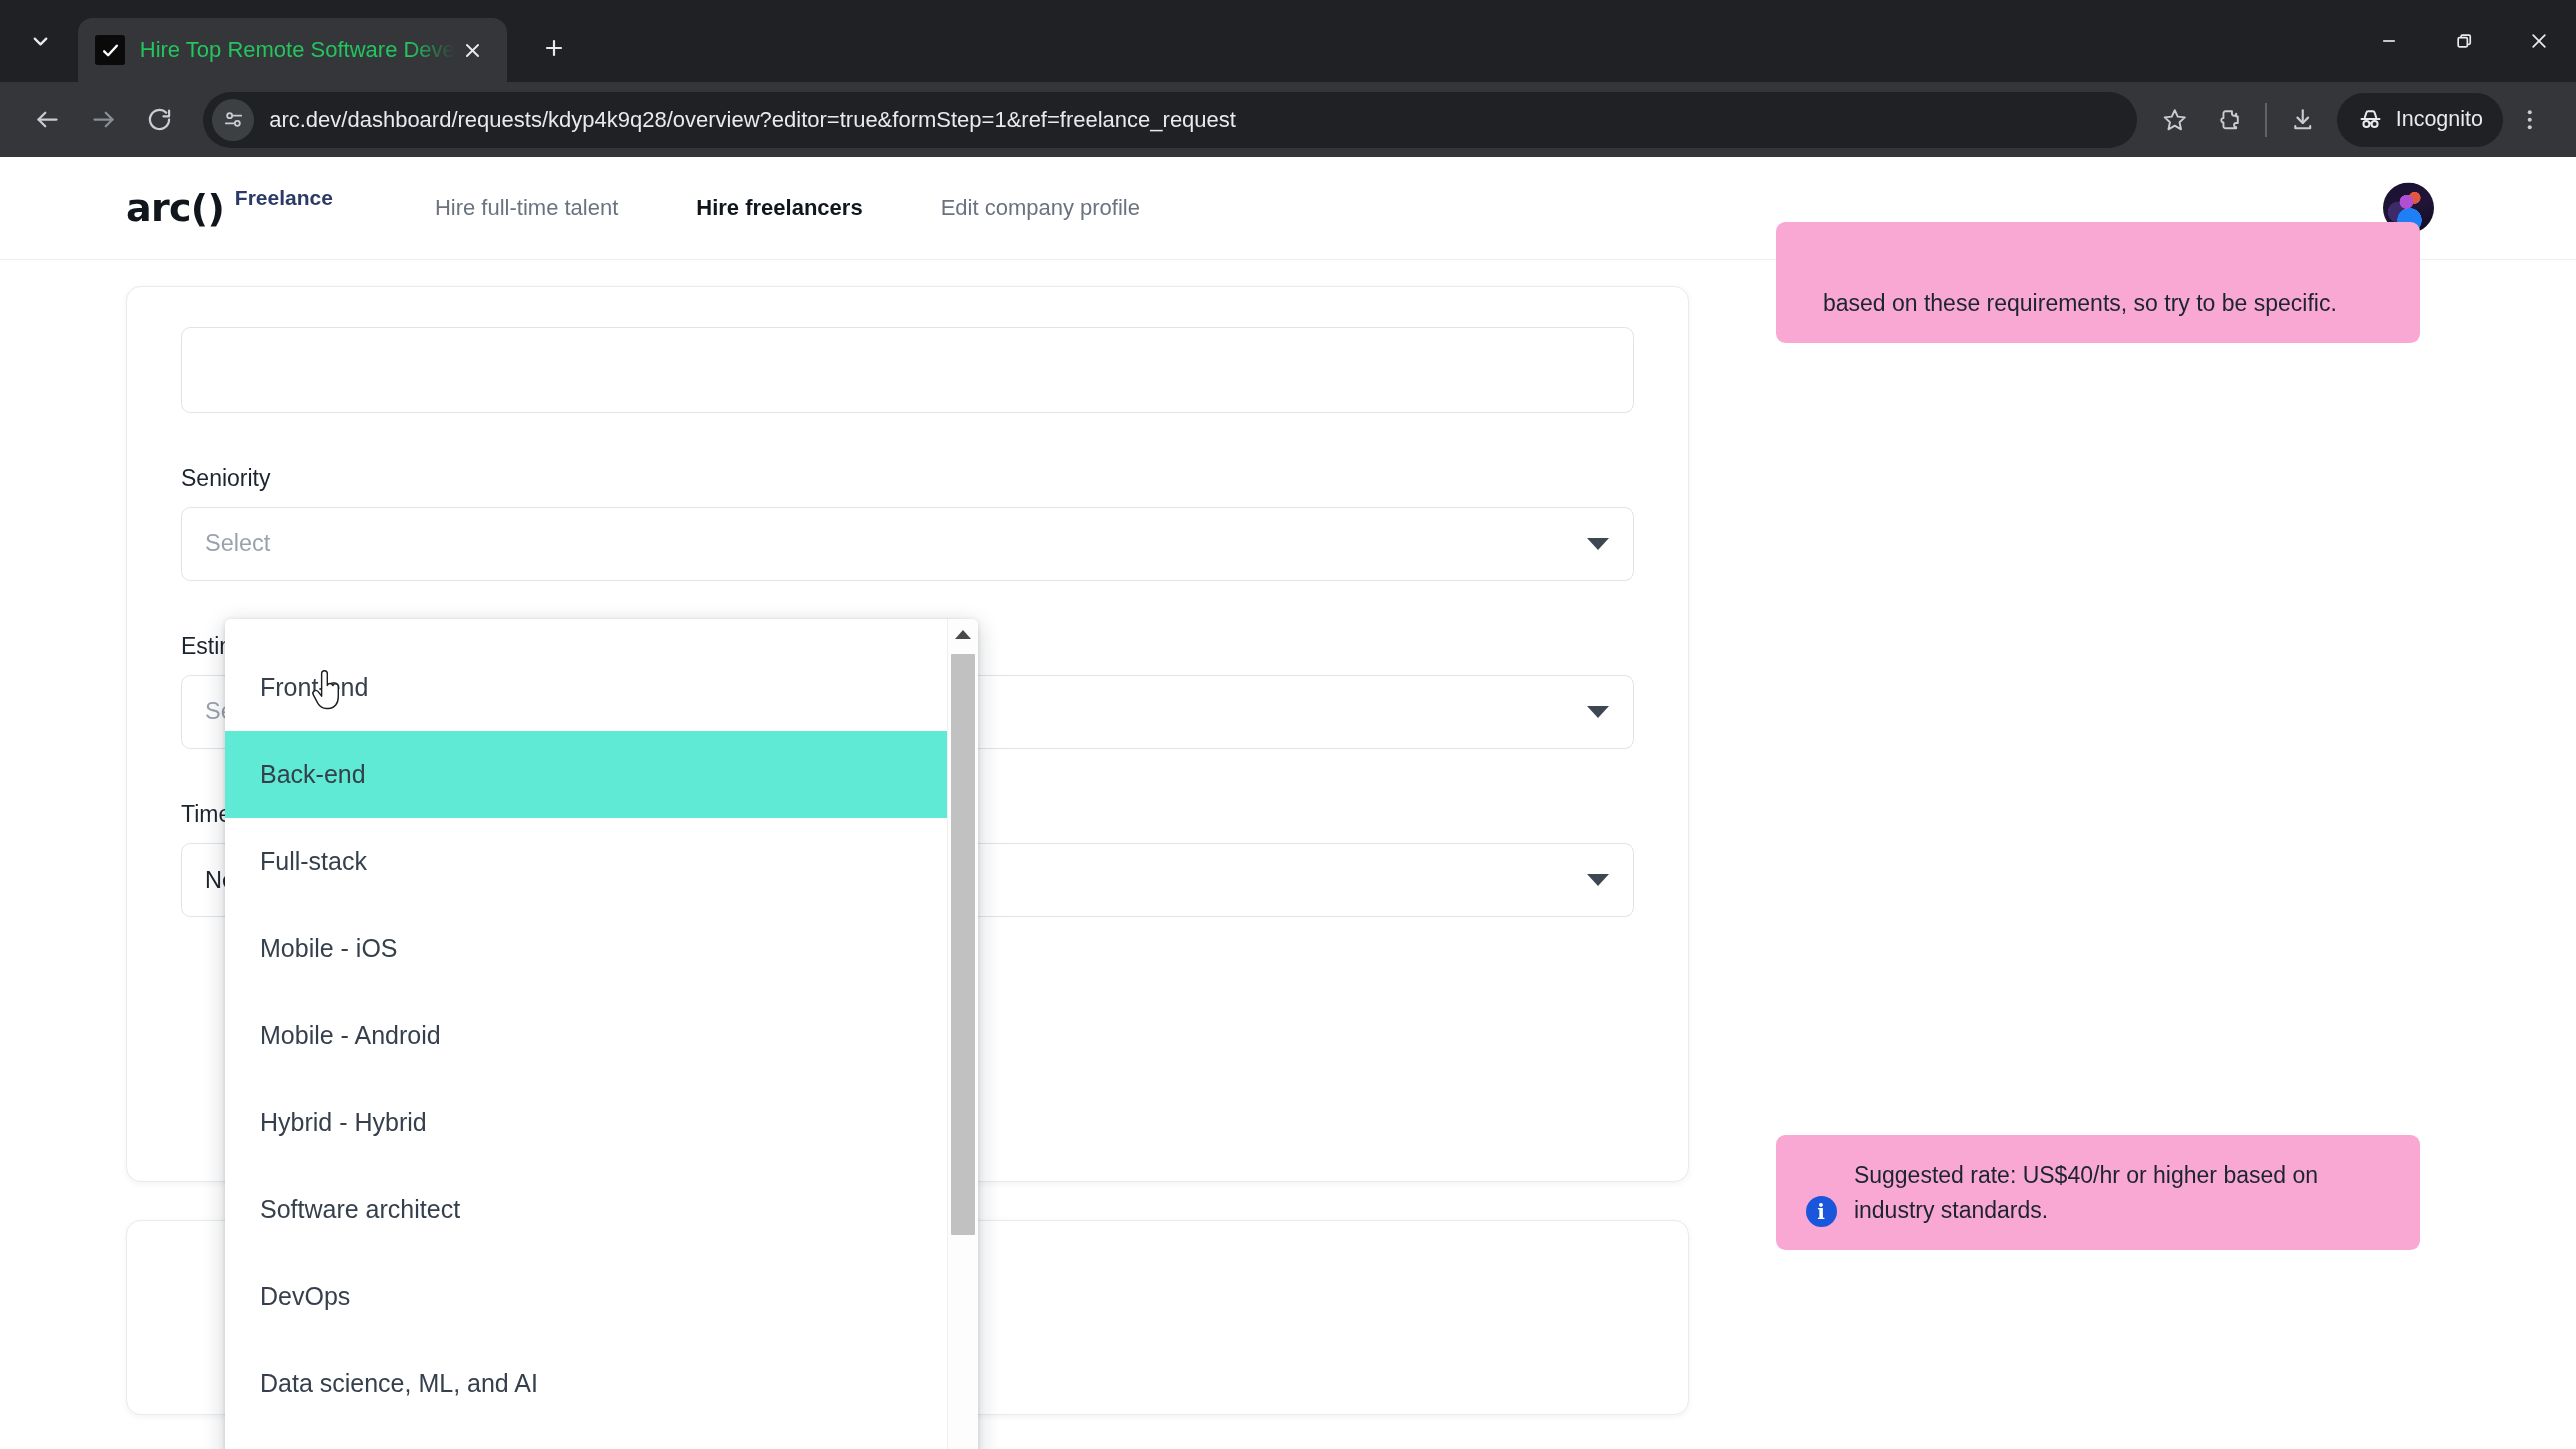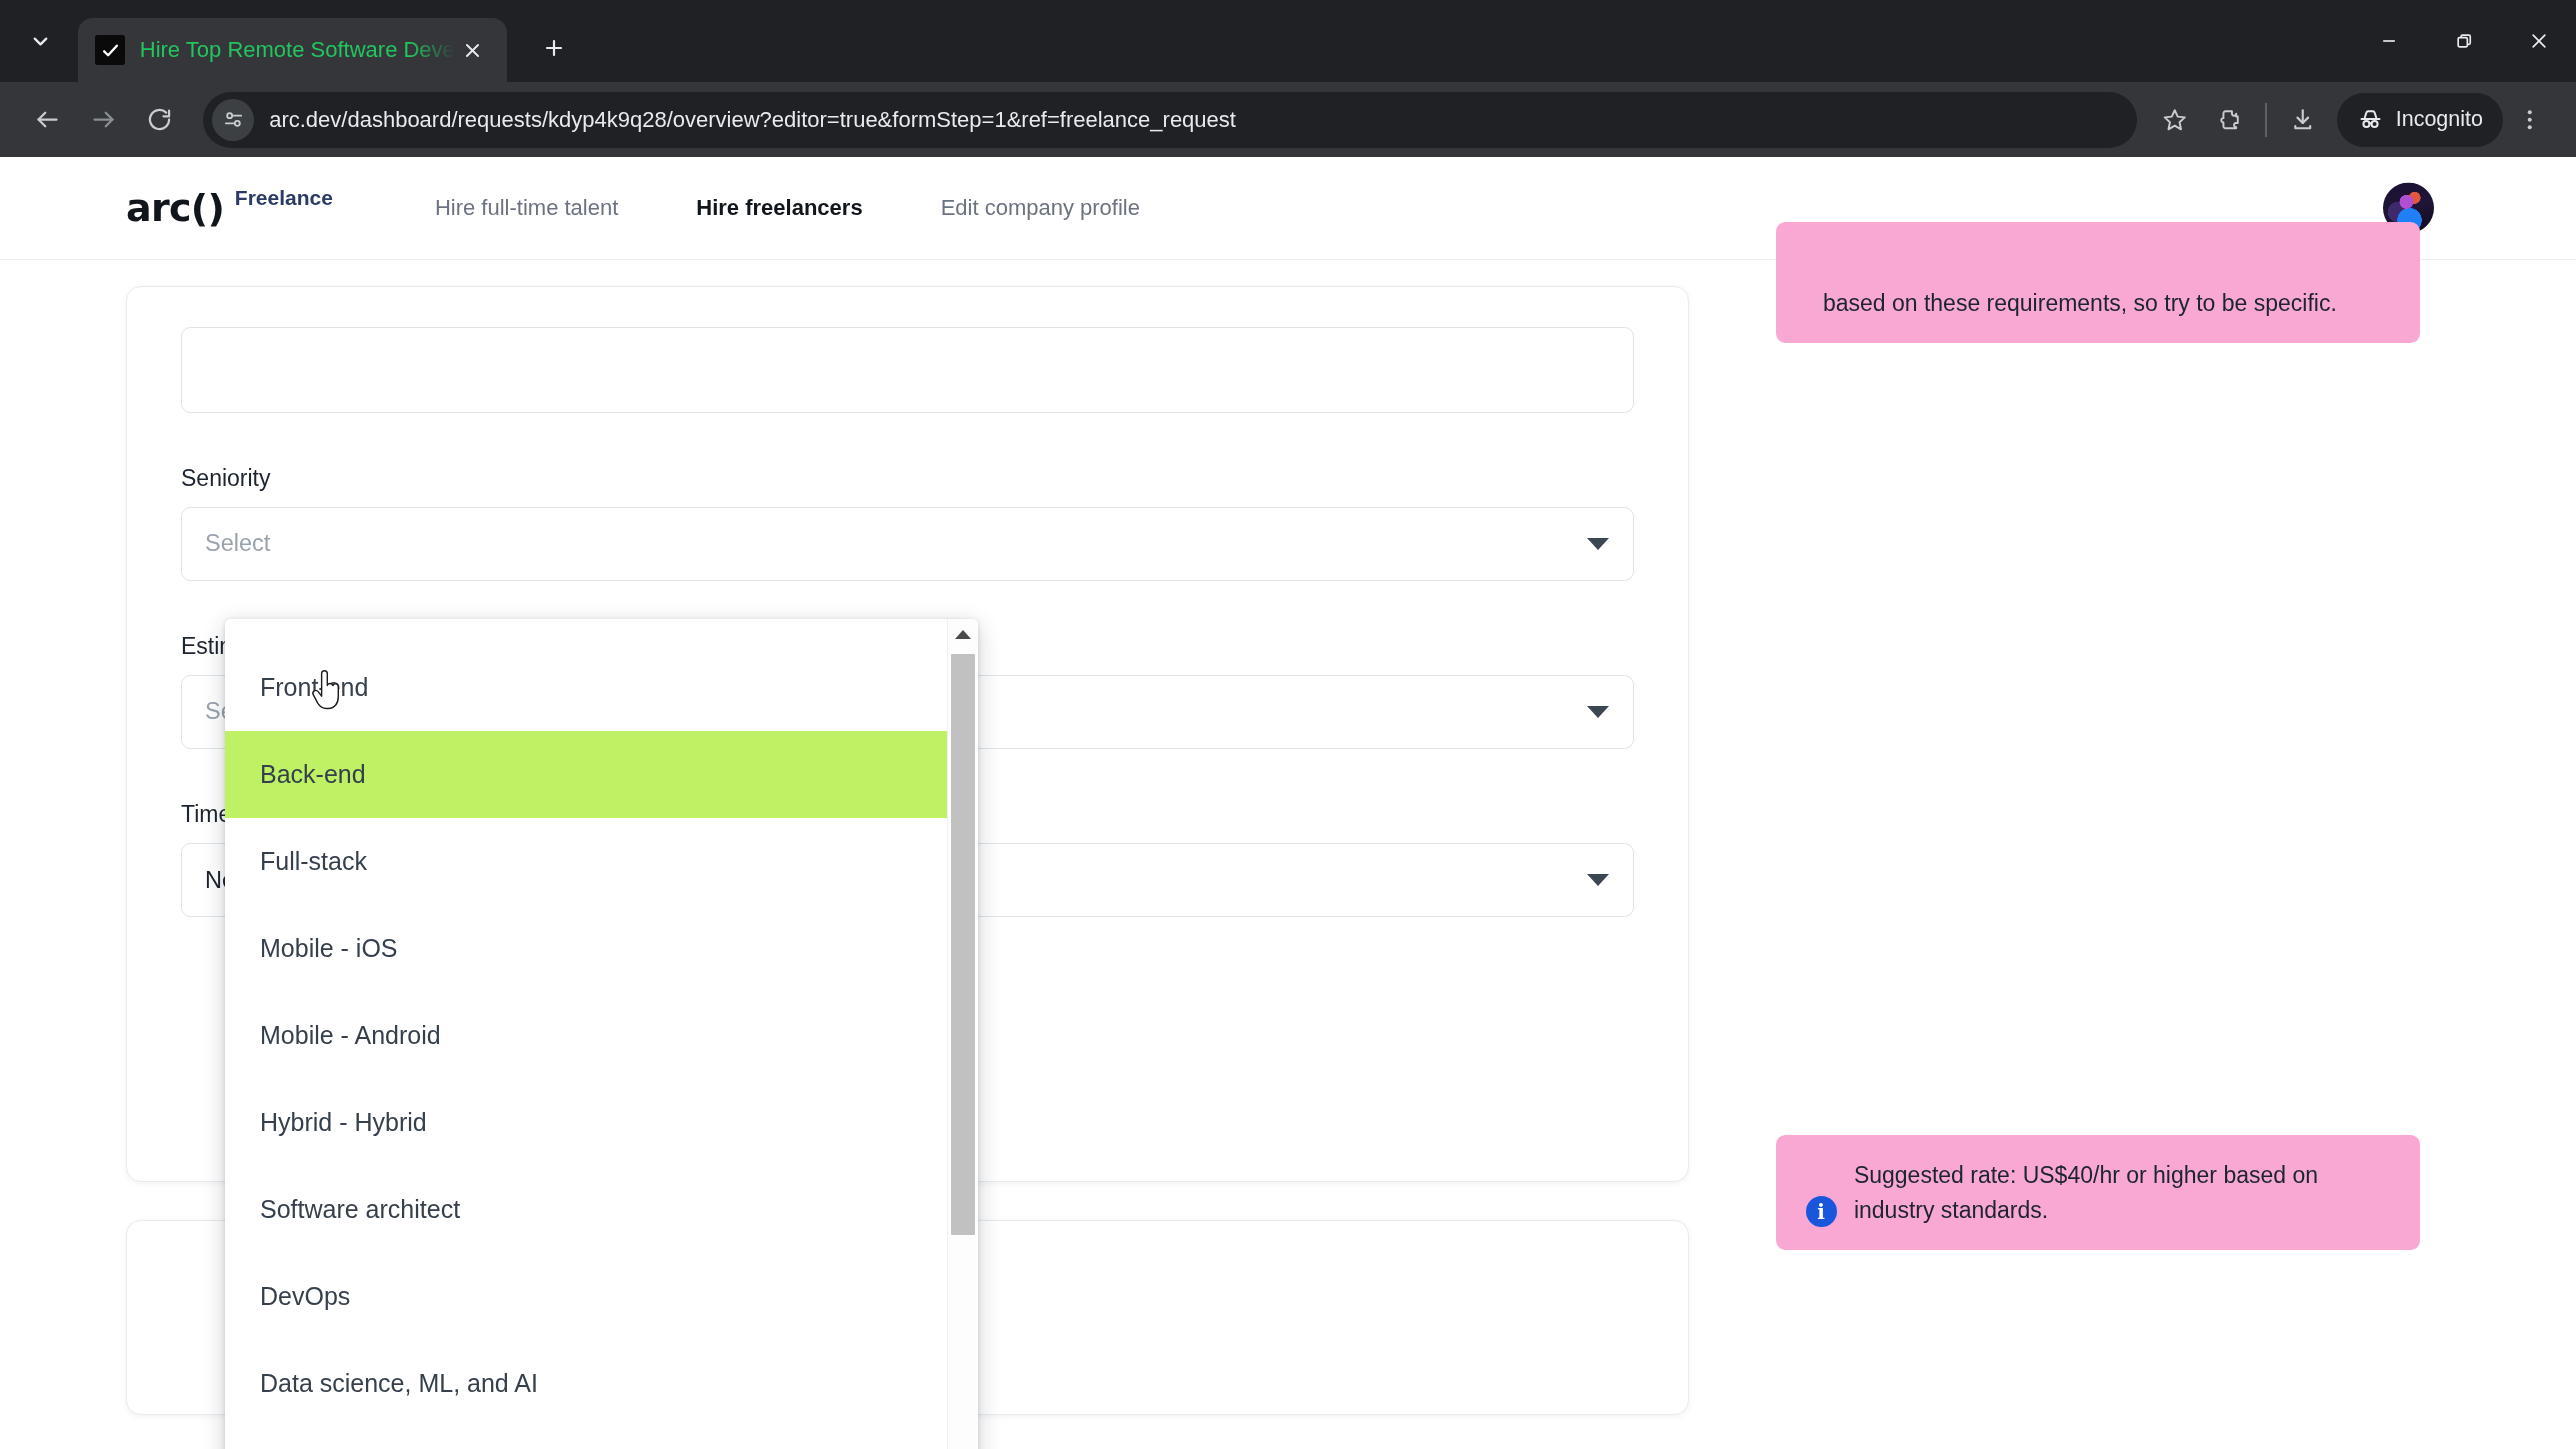--- a/index.html
+++ b/index.html
@@ -175,21 +175,21 @@
     position:absolute; left:225px; top:333px; width:753px; height:1081px;
     background:#fff; border-radius:5.4px;
     box-shadow:0 6.7px 23px rgba(16,24,40,.20), 0 1.3px 5.4px rgba(16,24,40,.14);
     overflow:hidden; z-index:40; display:flex;
   }
   .dd-list { flex:1 1 auto; padding-top:25.5px; }
   .dd-item {
     height:87px; display:flex; align-items:center; padding-left:35px;
     font-size:25px; color:#36404c;
   }
-  .dd-item.hover { background:#bef264; }
+  .dd-item.hover { background:#5eead4; }
 
   .dd-scroll {
     width:31px; flex:0 0 auto; background:#fdfdfd;
     border-left:0.7px solid #f0f0f0; position:relative;
   }
   .dd-arrow { position:absolute; left:0; right:0; height:31px; display:flex; align-items:center; justify-content:center; }
   .dd-arrow.up { top:0; }
   .dd-arrow i { width:0; height:0; border-left:8px solid transparent; border-right:8px solid transparent; }
   .dd-arrow.up i { border-bottom:9.4px solid #4a4a4a; }
   .dd-thumb {

